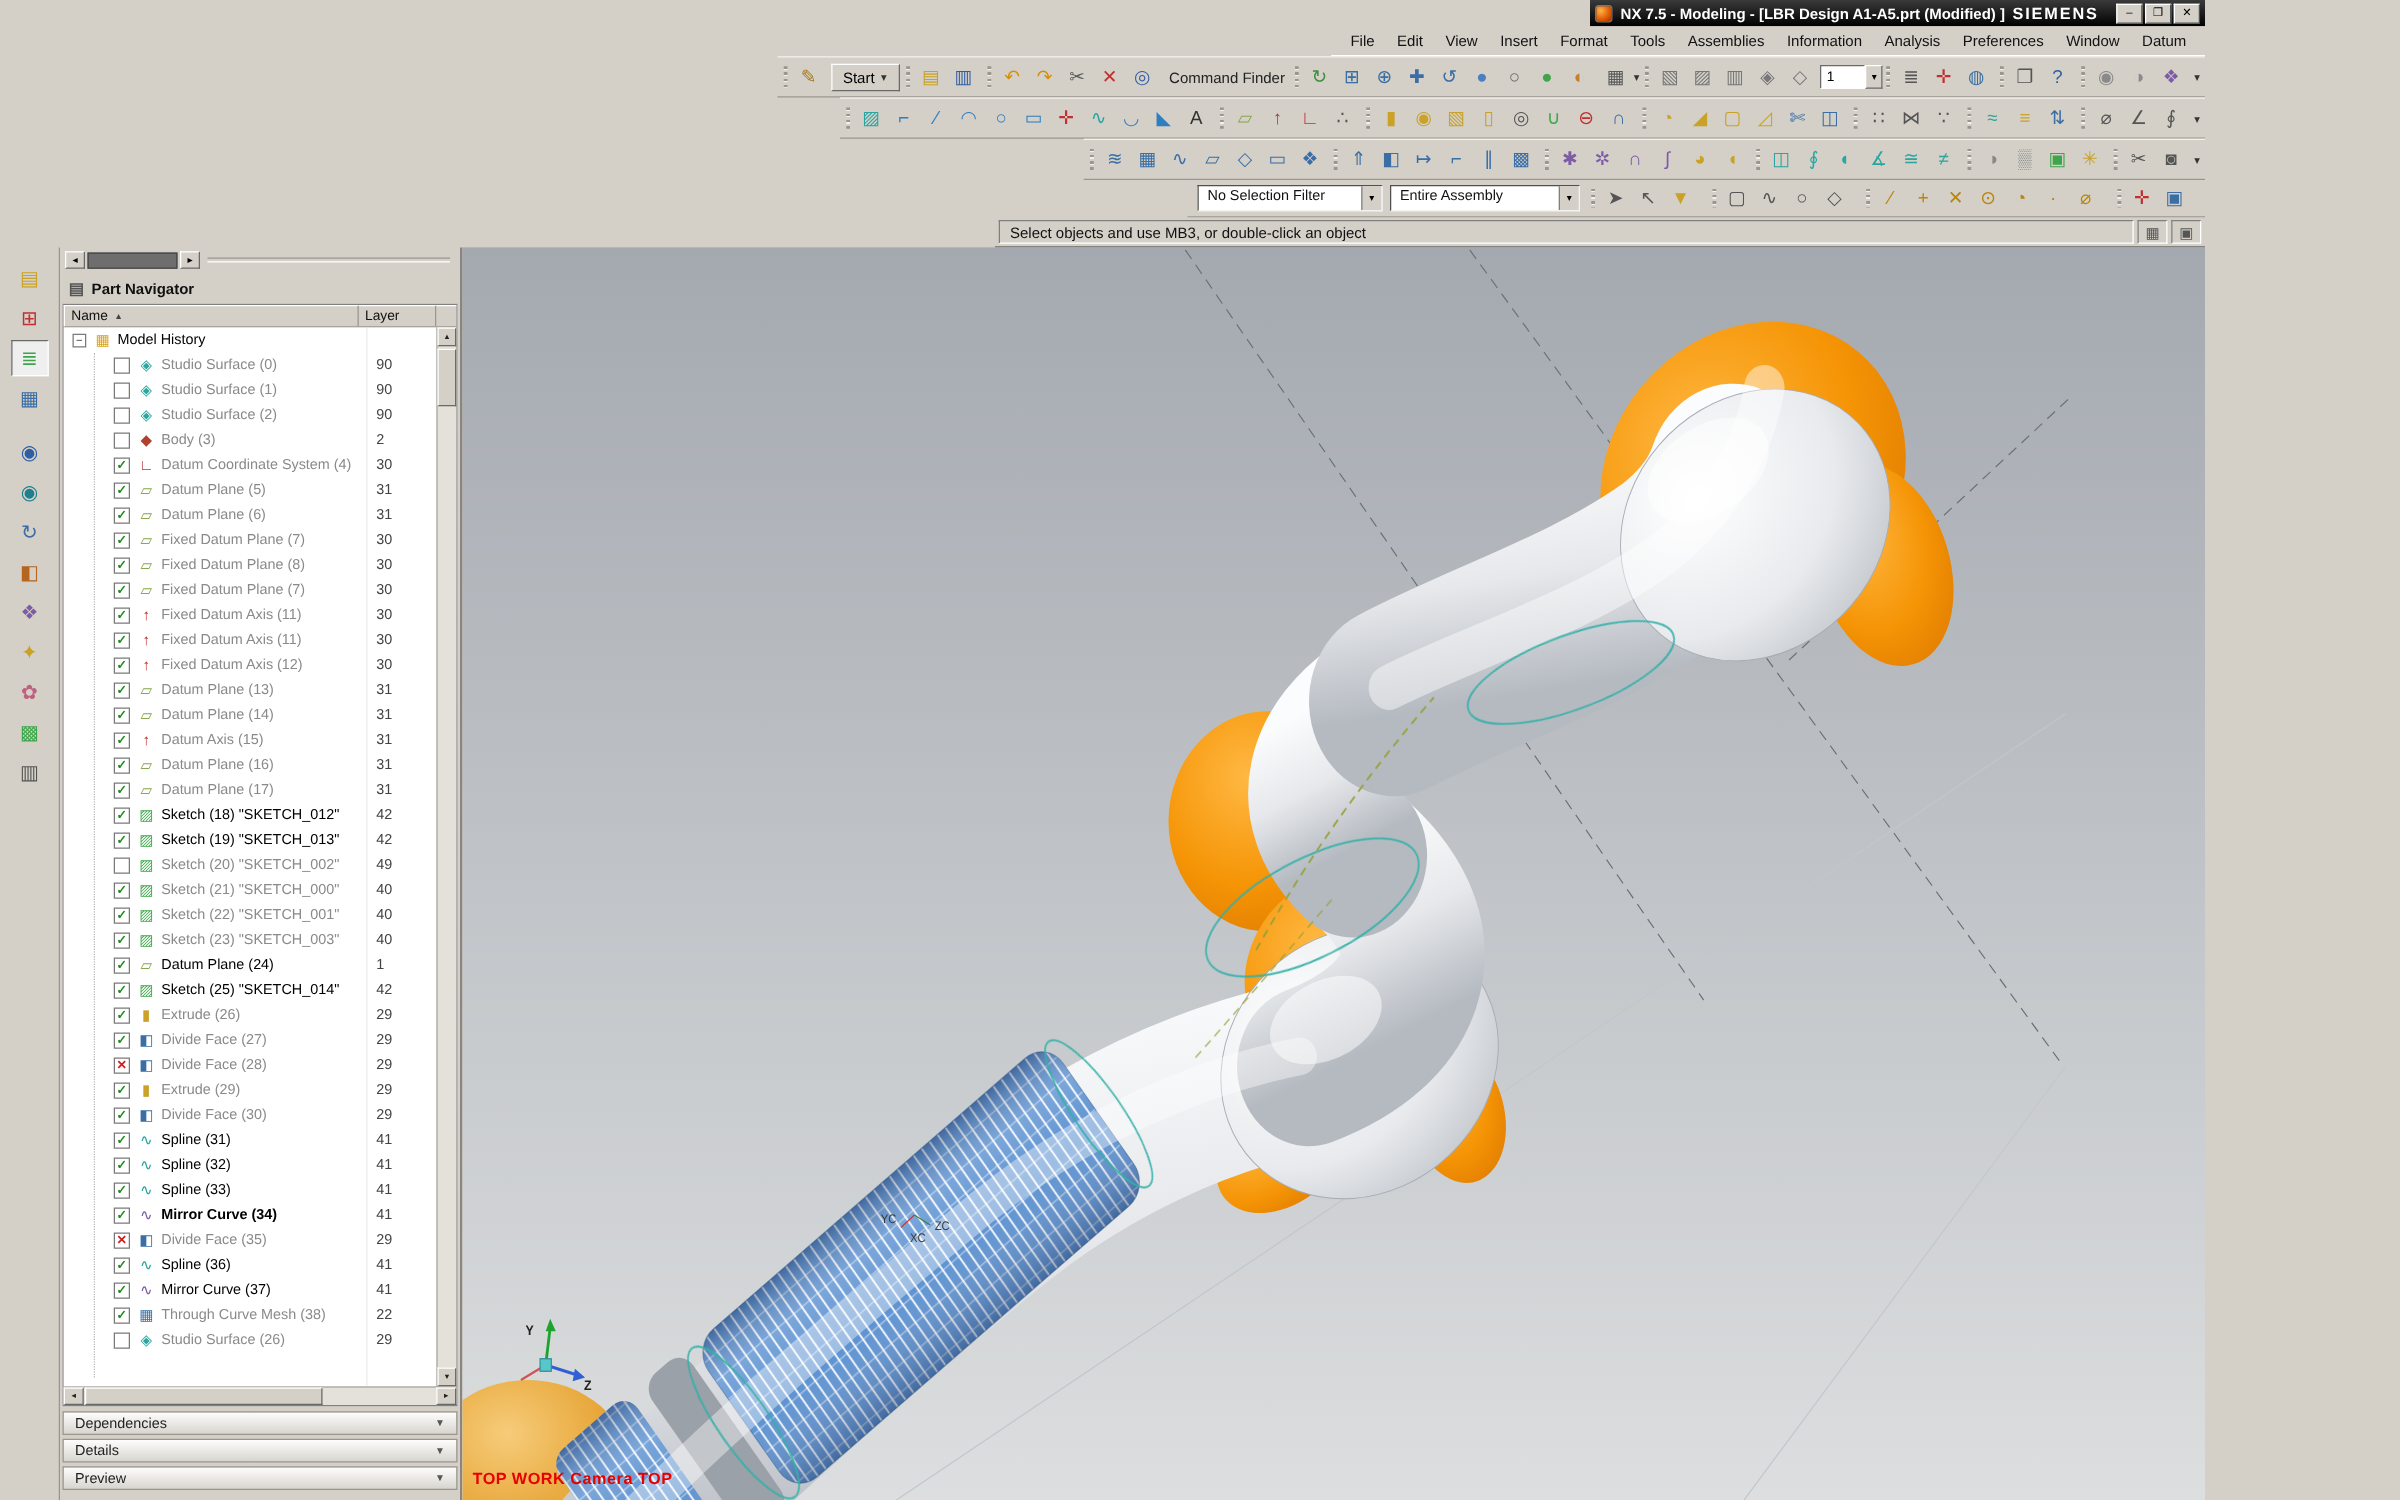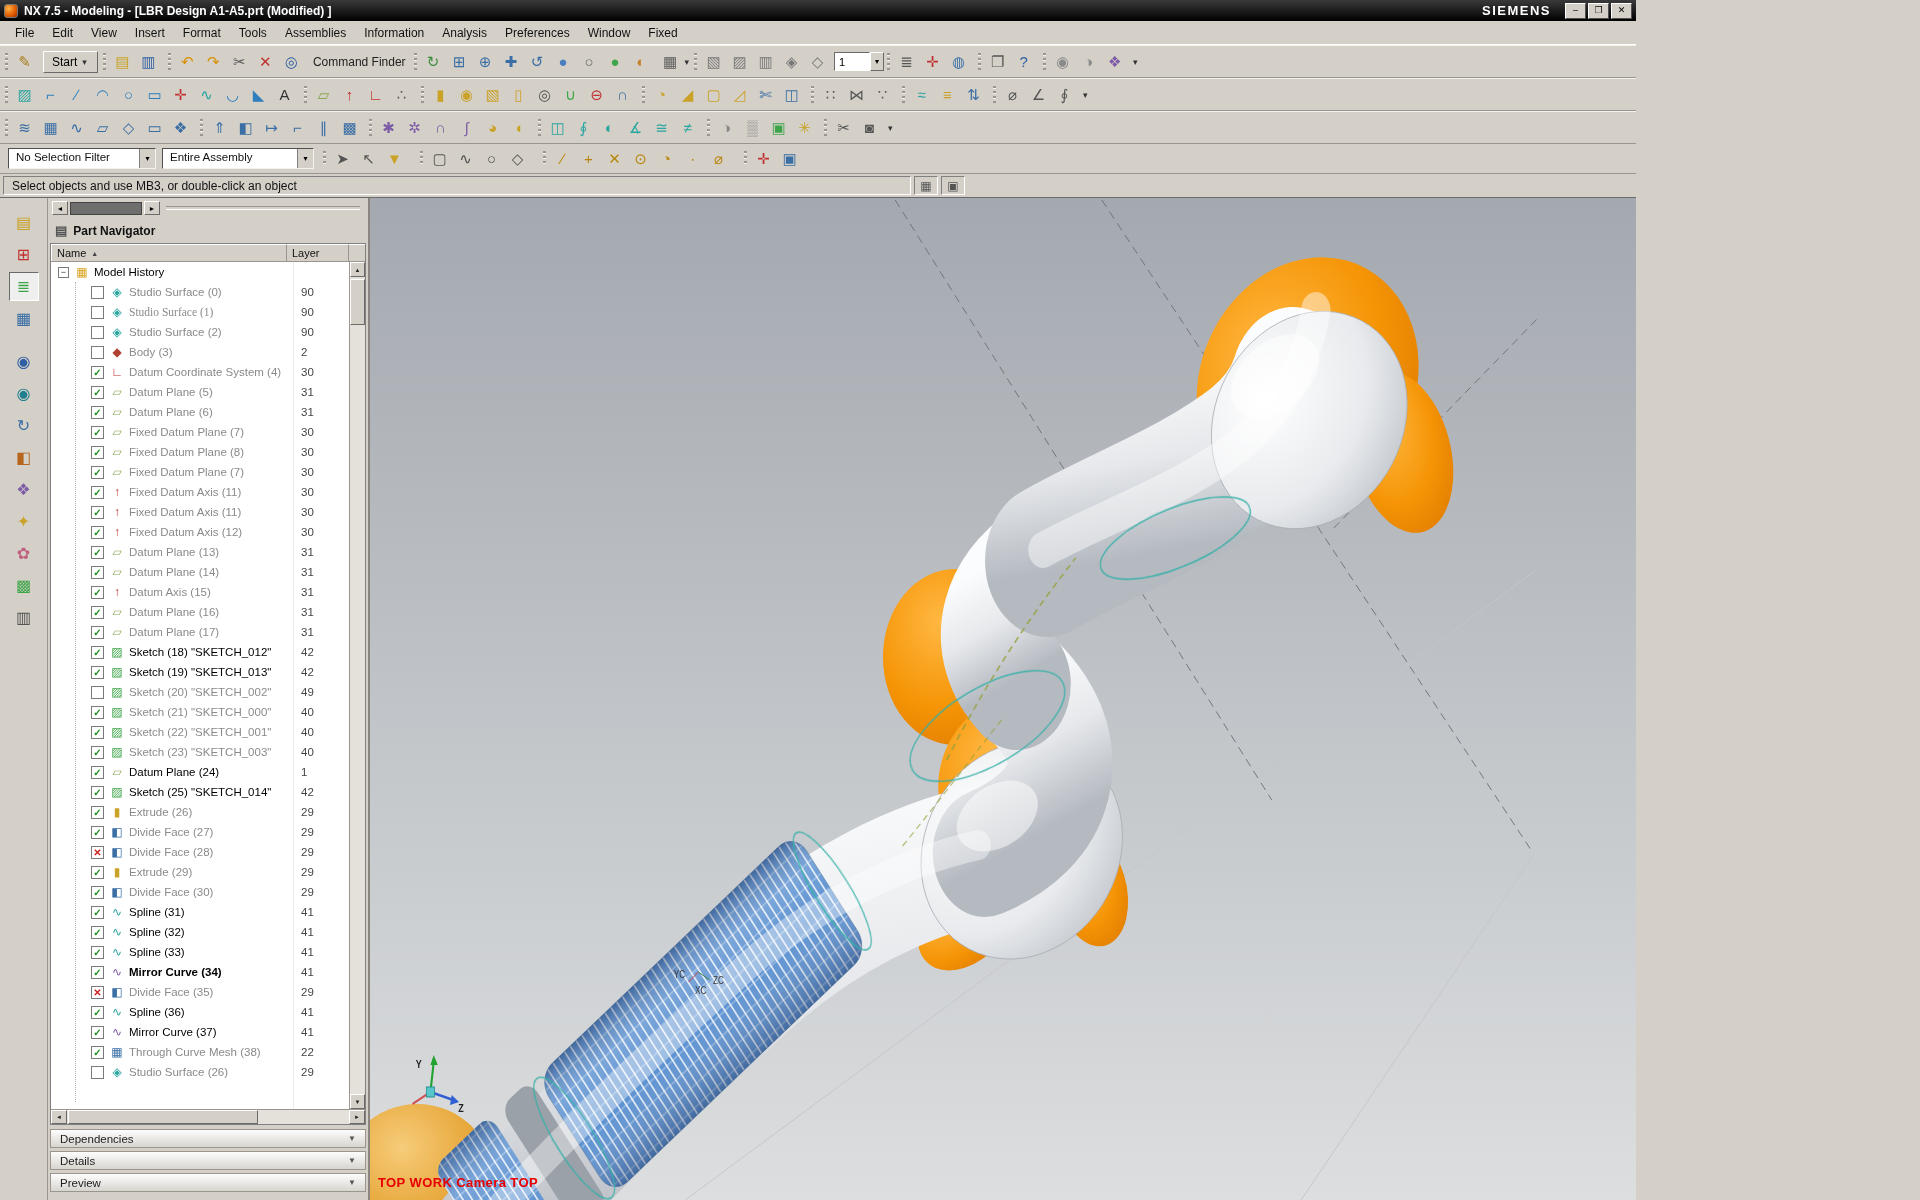--- a/index.html
+++ b/index.html
@@ -1,18 +1,18 @@
 <!DOCTYPE html>
 <html><head>
 <meta charset="utf-8">
 <style>
   * { margin:0; padding:0; box-sizing:border-box; }
   html,body { width:1920px; height:1200px; overflow:hidden; }
   body { font-family:"Liberation Sans", sans-serif; font-size:12px; background:#d4d0c8; }
-  .app { position:relative; width:1636px; height:1200px; background:#d4d0c8; display:flex; flex-direction:column; }
+  .app { position:relative; width:1764px; height:1200px; background:#d4d0c8; display:flex; flex-direction:column;align-items:flex-end; }
 
   
   .titlebar { height:21px; background:linear-gradient(#3a3a3a,#000); color:#fff; display:flex; align-items:center; padding:0 4px; gap:6px; flex:0 0 auto; }
   .nx-logo { width:14px; height:14px; border-radius:3px; background:radial-gradient(circle at 30% 30%, #ffb347, #e05a00 60%, #9c2e00); border:1px solid #777; }
   .tb-title { font-weight:bold; font-size:12px; white-space:nowrap; }
   .brand { margin-left:auto; font-weight:bold; font-size:13px; letter-spacing:1.5px; padding-right:8px; }
   .winbtns { display:flex; gap:2px; }
   .wbtn { width:21px; height:16px; background:#d4d0c8; color:#000; border:1px solid; border-color:#fff #505050 #505050 #fff; font-size:9px; line-height:13px; text-align:center; }
 
   
@@ -127,21 +127,21 @@
       <span class="menu-item">Edit</span>
       <span class="menu-item">View</span>
       <span class="menu-item">Insert</span>
       <span class="menu-item">Format</span>
       <span class="menu-item">Tools</span>
       <span class="menu-item">Assemblies</span>
       <span class="menu-item">Information</span>
       <span class="menu-item">Analysis</span>
       <span class="menu-item">Preferences</span>
       <span class="menu-item">Window</span>
-      <span class="menu-item">Fixed</span>
+      <span class="menu-item">Datum</span>
     </div>
 
   <div class="tbrow">
     <div class="tb-group">
         <span class="tbi">
           <span class="g" style="color: rgb(168, 123, 27);">✎</span>
         </span>
       </div>
     <span class="tb-start">
         <span>Start</span>
@@ -670,21 +670,21 @@
                   <span class="fico" style="color: rgb(42, 165, 160);">◈</span>
                   <span class="flabel" style="color: rgb(138, 138, 138);">Studio Surface (0)</span>
                   <span class="flayer">90</span>
                 </div>
 
                 <div class="trow">
                   <span class="chk">
                     <span style="color: rgb(29, 138, 29);"></span>
                   </span>
                   <span class="fico" style="color: rgb(42, 165, 160);">◈</span>
-                  <span class="flabel" style="color: rgb(138, 138, 138); font-family: Liberation Serif, serif;">Studio Surface (1)</span>
+                  <span class="flabel" style="color: rgb(138, 138, 138);">Studio Surface (1)</span>
                   <span class="flayer">90</span>
                 </div>
 
                 <div class="trow">
                   <span class="chk">
                     <span style="color: rgb(29, 138, 29);"></span>
                   </span>
                   <span class="fico" style="color: rgb(42, 165, 160);">◈</span>
                   <span class="flabel" style="color: rgb(138, 138, 138);">Studio Surface (2)</span>
                   <span class="flayer">90</span>

